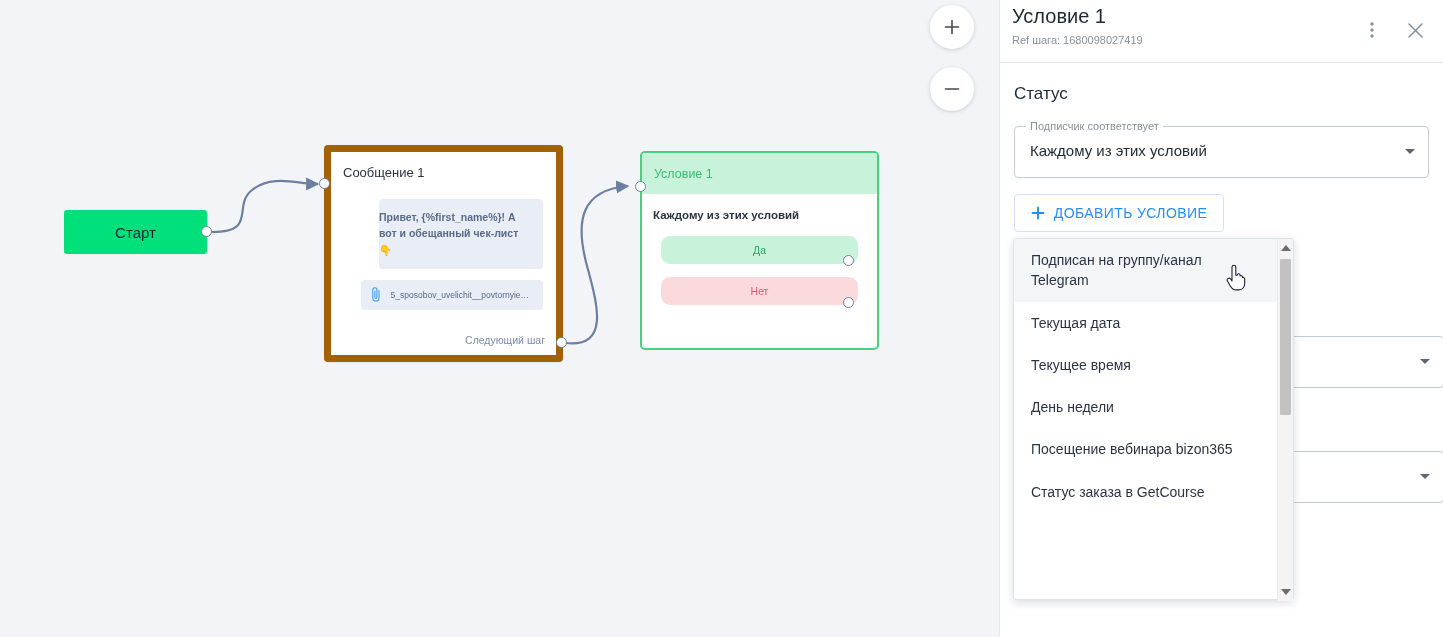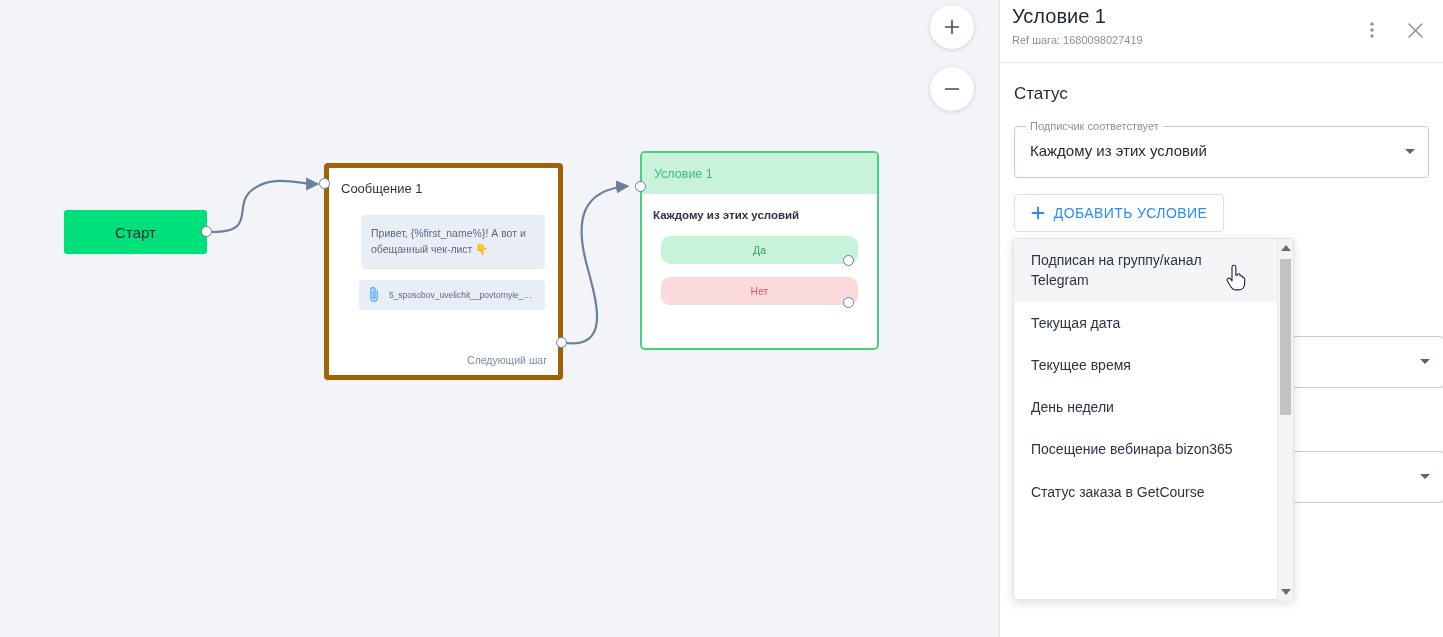--- a/index.html
+++ b/index.html
@@ -27,38 +27,39 @@
     position: absolute; left: 64px; top: 210px;
     width: 143px; height: 44px;
     background: #00e07a;
     border-radius: 3px;
     display: flex; align-items: center; justify-content: center;
     font-size: 15px; color: #1f2933;
   }
 
   
   .node-msg {
-    position: absolute; left: 324px; top: 163px;
+    position: absolute; left: 324px; top: 145px;
     width: 239px; height: 217px;
     background: #ffffff;
-    border: 5px solid #a16207;
+    border: 7px solid #a16207;
     border-radius: 4px;
     box-shadow: 0 1px 2px rgba(16,24,40,.05);
   }
   .node-msg-title {
     font-size: 13px; color: #2c3444;
     padding: 13px 0 0 12px;
   }
   .bubble {
-    margin: 19px 13px 0 32px;
+    margin: 19px 13px 0 48px;
     background: #e8edf6;
     border-radius: 4px;
-    padding: 10px 11px 11px 10px;
+    padding: 10px 11px 11px 0;
     font-size: 10.5px; line-height: 1.55;
     color: #5b6a87;
+    font-weight: bold;
   }
   .attach {
     margin: 11px 13px 0 30px;
     background: #e8edf6;
     border-radius: 4px;
     height: 30px;
     display: flex; align-items: center; gap: 9px;
     padding: 0 10px;
   }
   .attach-name {

